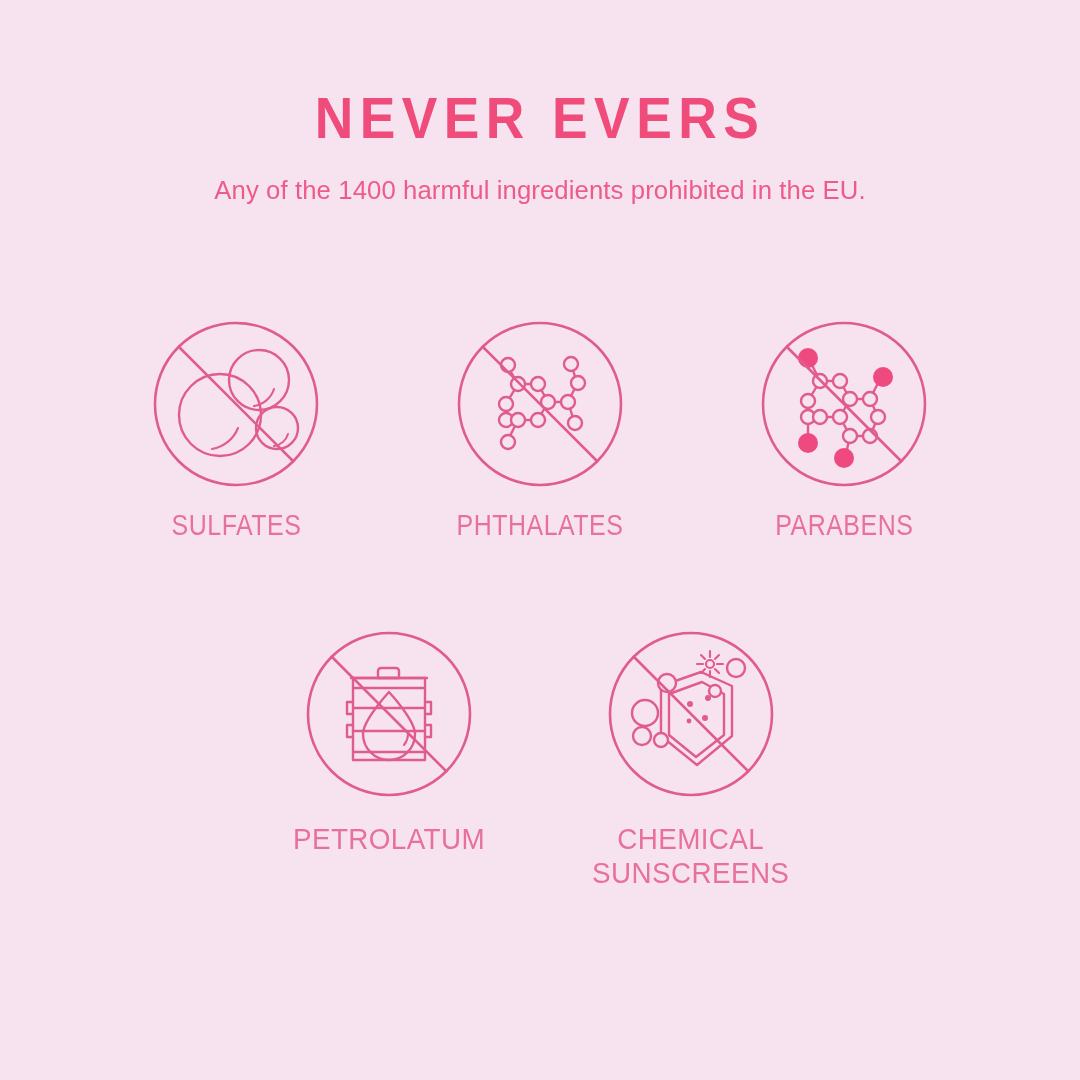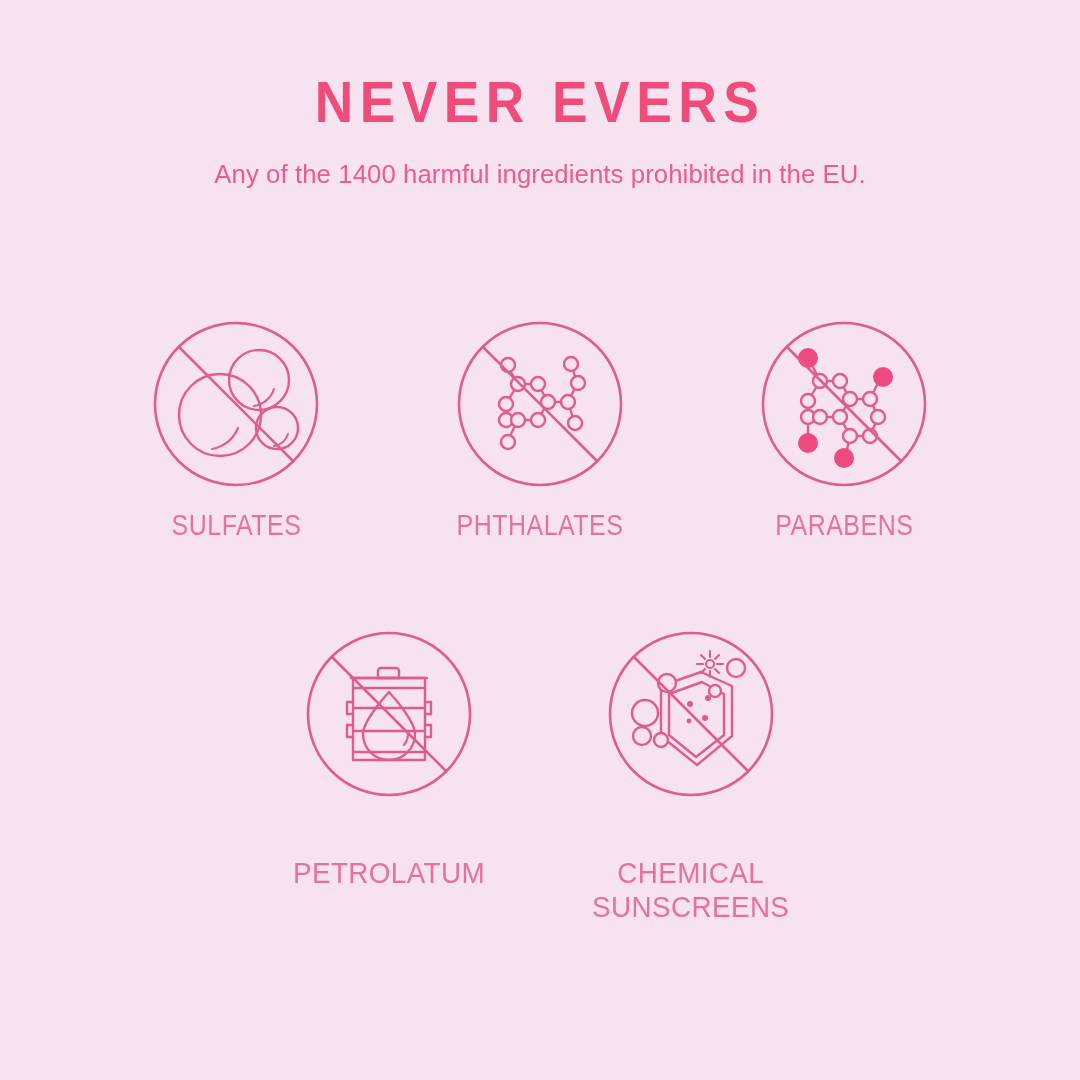--- a/index.html
+++ b/index.html
@@ -18,21 +18,21 @@
   .page {
     position: relative;
     width: 1080px;
     height: 1080px;
     background: #f6e3ef;
   }
 
   
   .header {
     position: absolute;
-    top: 0;
+    top: 16px;
     left: 0;
     width: 1080px;
     text-align: center;
   }
   .title {
     margin: 0;
     padding-top: 72px;
     font-family: "Liberation Sans Narrow", "Liberation Sans", sans-serif;
     font-size: 58px;
     font-weight: bold;
@@ -63,21 +63,21 @@
   .row-1 { top: 318px; }
   .row-2 { top: 628px; }
 
   .item {
     width: 300px;
     display: flex;
     flex-direction: column;
     align-items: center;
   }
   .row-1 .item { width: 304px; }
-  .row-2 .item { width: 302px; gap: 34px; }
+  .row-2 .item { width: 302px; }
 
   .badge {
     width: 172px;
     height: 172px;
     display: block;
   }
 
   .label {
     margin-top: 18px;
     text-align: center;

